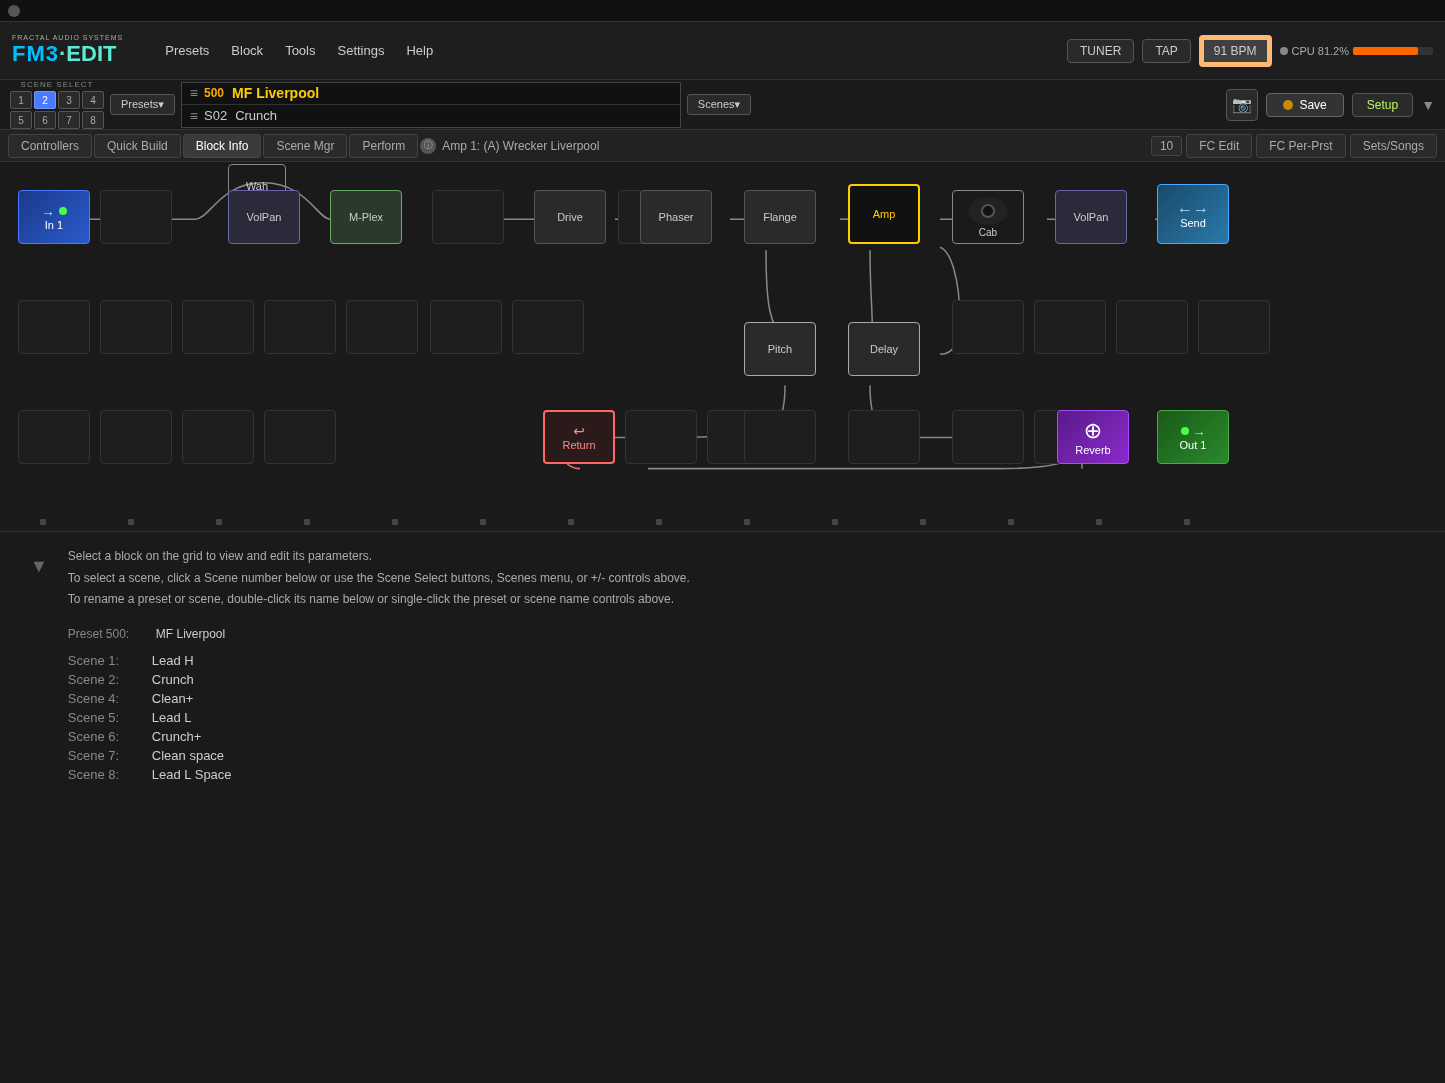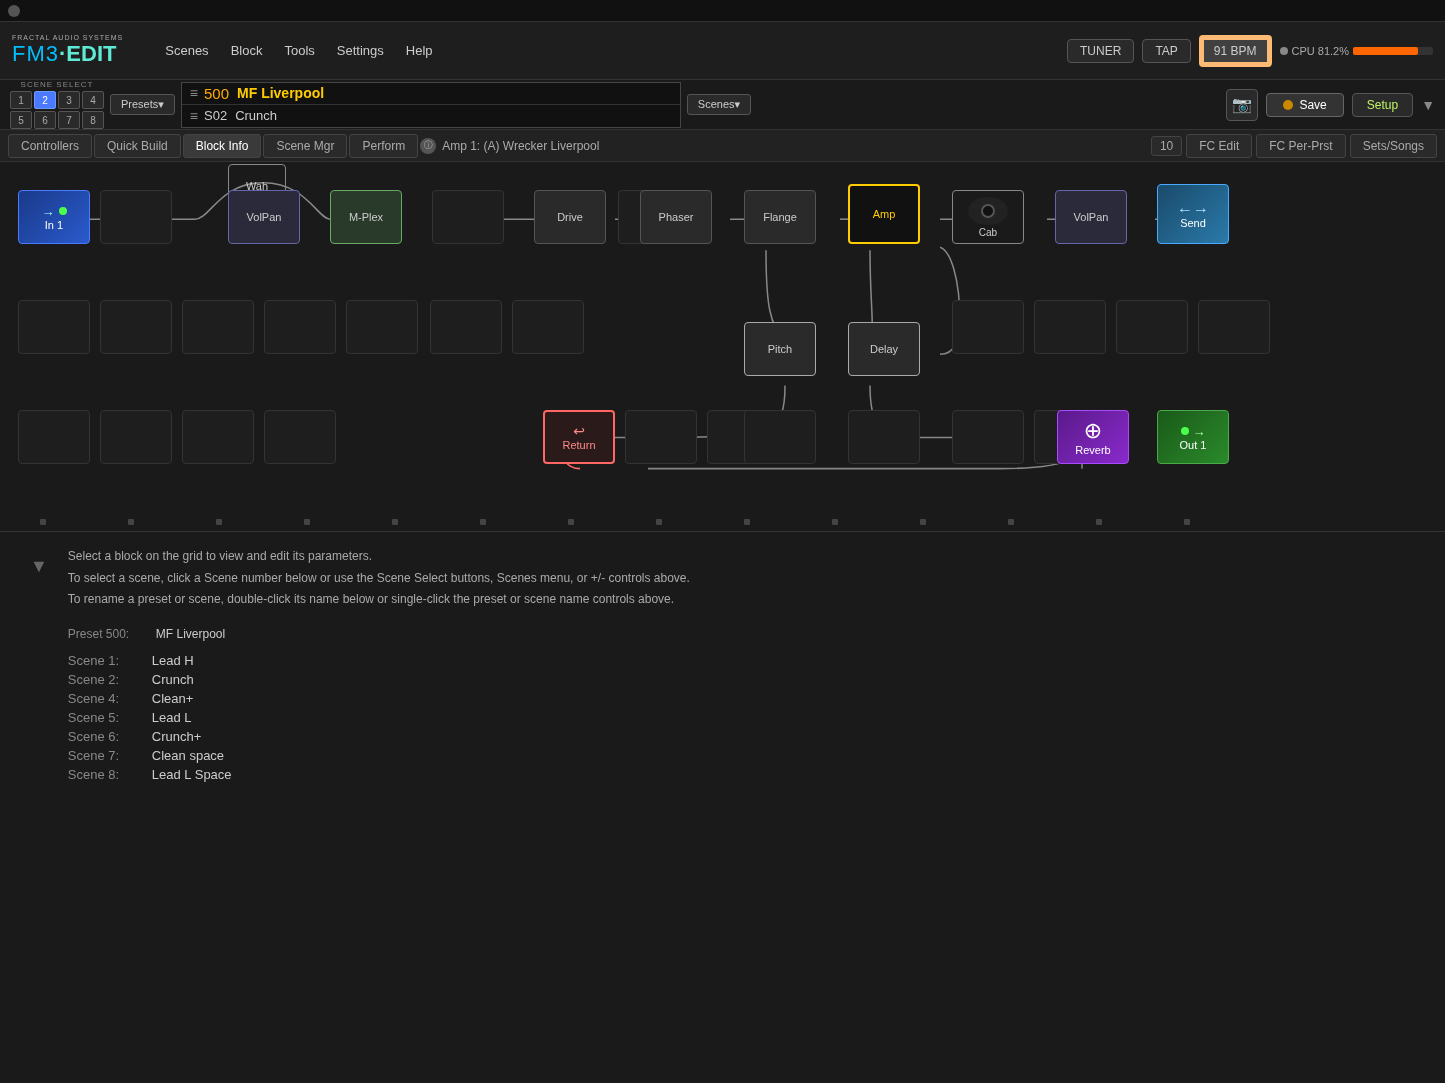--- a/index.html
+++ b/index.html
@@ -34,21 +34,21 @@
       border-bottom: 1px solid #333;
       gap: 20px;
     }
     .logo {
       display: flex;
       flex-direction: column;
       align-items: flex-start;
       margin-right: 20px;
     }
     .logo-top { font-size: 7px; color: #aaa; letter-spacing: 1px; }
-    .logo-main { font-size: 22px; font-weight: normal; color: #00bfff; letter-spacing: 1px; }
+    .logo-main { font-size: 22px; font-weight: bold; color: #00bfff; letter-spacing: 1px; }
     .logo-edit { color: #5eead4; }
 
     .nav-menu { display: flex; gap: 18px; }
     .nav-item {
       color: #ccc;
       font-size: 13px;
       cursor: pointer;
       padding: 4px 2px;
     }
 
@@ -128,21 +128,21 @@
     }
     .preset-row {
       display: flex;
       align-items: center;
       padding: 2px 8px;
       height: 22px;
       border-bottom: 1px solid #333;
     }
     .preset-row:last-child { border-bottom: none; }
     .preset-icon { margin-right: 6px; color: #888; font-size: 14px; }
-    .preset-number { color: #ffaa00; font-size: 15px; font-weight: normal; margin-right: 8px; }
+    .preset-number { color: #ffaa00; font-size: 12px; font-weight: bold; margin-right: 8px; }
     .preset-name { color: #ffcc00; font-size: 14px; font-weight: bold; }
     .scene-number { color: #ccc; font-size: 13px; margin-right: 8px; }
     .scene-name { color: #ccc; font-size: 13px; }
 
     .right-preset-controls { margin-left: auto; display: flex; align-items: center; gap: 8px; }
     .camera-btn {
       background: #2a2a2a;
       border: 1px solid #555;
       color: #ccc;
       width: 32px; height: 32px;
@@ -324,21 +324,21 @@
 <div class="topbar">
   <div class="logo">
     <div class="logo-top">FRACTAL AUDIO SYSTEMS</div>
     <div style="display:flex;align-items:baseline;gap:0">
       <span class="logo-main">FM3</span>
       <span class="logo-edit" style="font-size:22px;font-weight:bold;">·EDIT</span>
     </div>
   </div>
 
   <div class="nav-menu">
-    <span class="nav-item">Scenes</span>
+    <span class="nav-item">Presets</span>
     <span class="nav-item">Block</span>
     <span class="nav-item">Tools</span>
     <span class="nav-item">Settings</span>
     <span class="nav-item">Help</span>
   </div>
 
   <div class="right-controls">
     <button class="btn-dark">TUNER</button>
     <button class="btn-dark">TAP</button>
     <div class="bpm-display">91 BPM</div>

